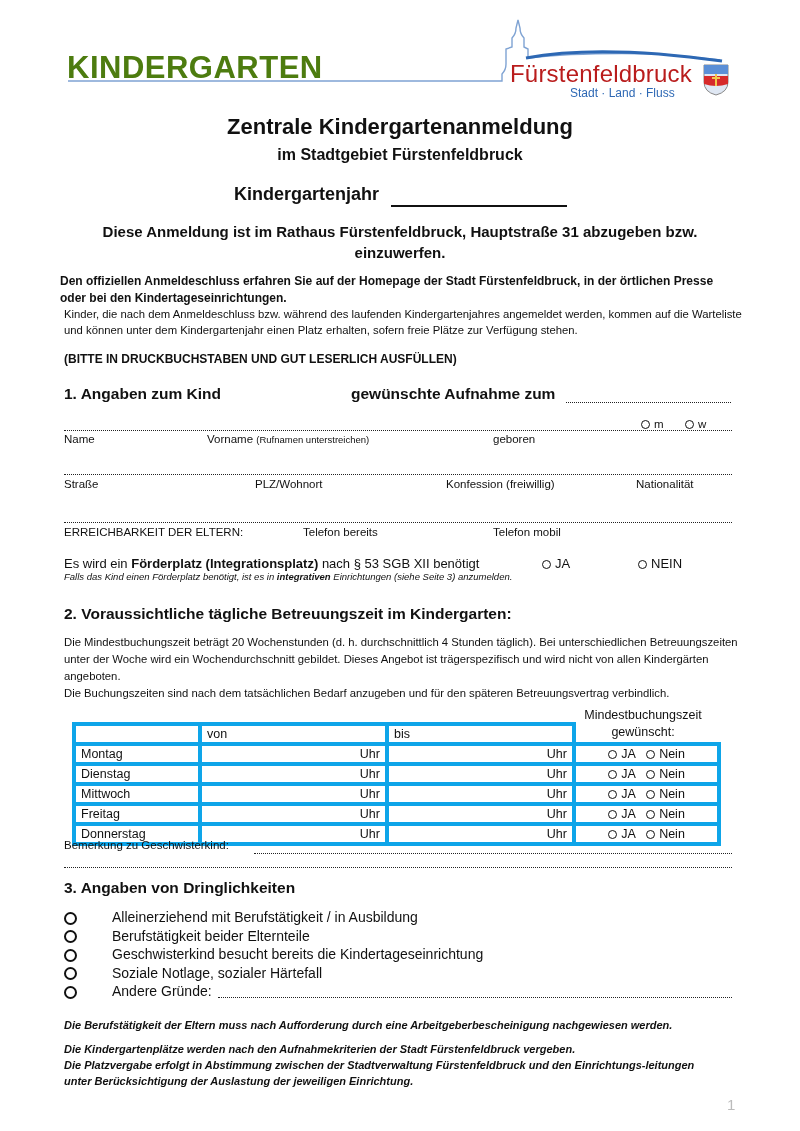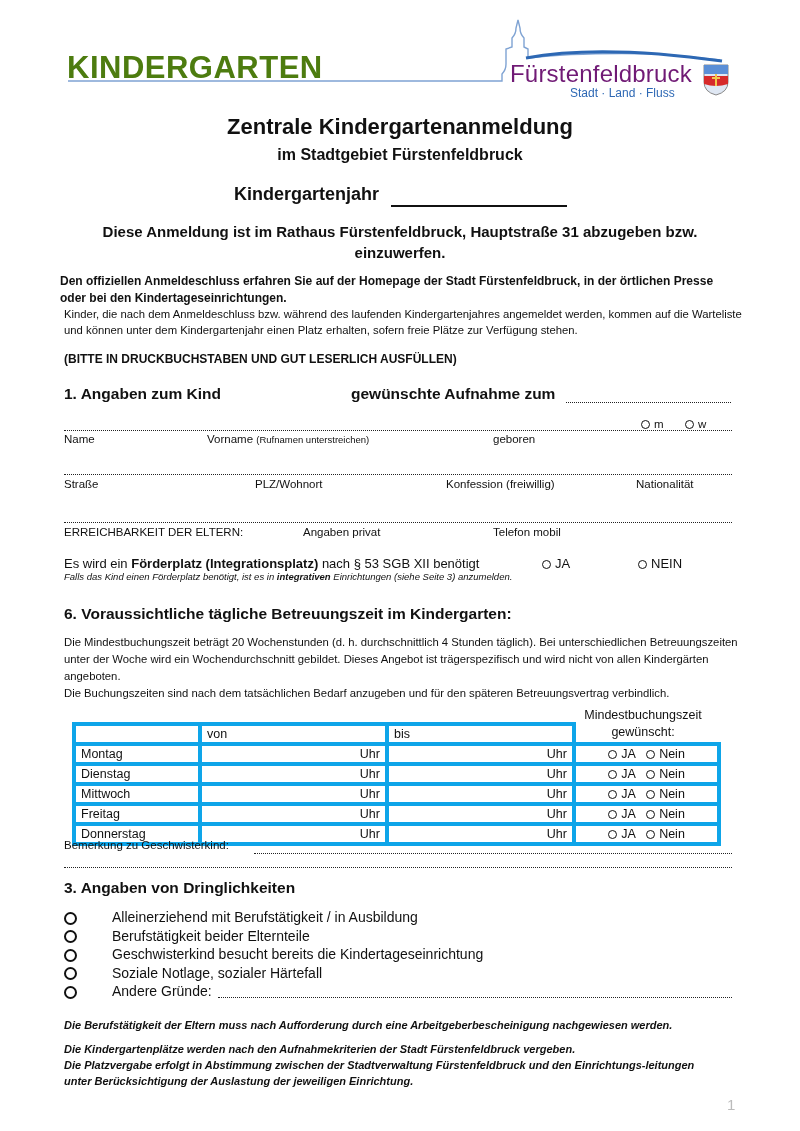--- a/index.html
+++ b/index.html
@@ -1,20 +1,20 @@
 <!DOCTYPE html>
 <html><head>
 <meta charset="utf-8">
 <style>
   html, body { margin: 0; padding: 0; background: #ffffff; }
   body { width: 800px; height: 1131px; position: relative; overflow: hidden;
          font-family: "Liberation Sans", sans-serif; color: #111; }
   .abs { position: absolute; }
   .header-kg { left: 67px; top: 50px; font-size: 31px; font-weight: bold; color: #4d7c0f; letter-spacing: 0.5px; }
-  .logo-name { left: 510px; top: 60px; font-size: 24px; color: #701a75; letter-spacing: 0.2px; }
+  .logo-name { left: 510px; top: 60px; font-size: 24px; color: #b91c1c; letter-spacing: 0.2px; }
   .logo-sub { left: 570px; top: 86px; font-size: 12px; color: #2d68b4; }
   .title1 { left: 0; width: 800px; top: 114px; text-align: center; font-size: 22px; font-weight: bold; }
   .title2 { left: 0; width: 800px; top: 146px; text-align: center; font-size: 16px; font-weight: bold; }
   .kgjahr { left: 234px; top: 184px; font-size: 18px; font-weight: bold; }
   .kgline { left: 391px; top: 205px; width: 176px; border-bottom: 2px solid #111; }
   .abgabe { left: 60px; width: 680px; top: 221px; text-align: center; font-size: 15px; font-weight: bold; line-height: 21px; }
   .deadline { left: 60px; width: 680px; top: 273px; text-align: left; font-size: 12px; font-weight: bold; line-height: 17px; }
   .late { left: 64px; width: 690px; top: 306px; font-size: 11.3px; line-height: 16px; }
   .caps { left: 64px; top: 352px; font-size: 12px; font-weight: bold; }
   .h2 { font-size: 15.5px; font-weight: bold; }
@@ -72,29 +72,29 @@
 <div class="abs lbl" style="left:493px;top:433px">geboren</div>
 
 <div class="abs dots" style="left:64px;top:462px;width:668px;height:12px"></div>
 <div class="abs lbl" style="left:64px;top:478px">Straße</div>
 <div class="abs lbl" style="left:255px;top:478px">PLZ/Wohnort</div>
 <div class="abs lbl" style="left:446px;top:478px">Konfession (freiwillig)</div>
 <div class="abs lbl" style="left:636px;top:478px">Nationalität</div>
 
 <div class="abs dots" style="left:64px;top:510px;width:668px;height:12px"></div>
 <div class="abs lbl" style="left:64px;top:526px">ERREICHBARKEIT DER ELTERN:</div>
-<div class="abs lbl" style="left:303px;top:526px">Angaben privat</div>
+<div class="abs lbl" style="left:303px;top:526px">Telefon bereits</div>
 <div class="abs lbl" style="left:493px;top:526px">Telefon mobil</div>
 
 <div class="abs" style="left:64px;top:556px;font-size:13px"><span>Es wird ein </span><b>Förderplatz (Integrationsplatz)</b><span> nach § 53 SGB XII benötigt</span></div>
 <div class="abs" style="left:542px;top:556px;font-size:13px"><span class="radio"></span><span>JA</span></div>
 <div class="abs" style="left:638px;top:556px;font-size:13px"><span class="radio"></span><span>NEIN</span></div>
 <div class="abs fp-note"><span>Falls das Kind einen Förderplatz benötigt, ist es in </span><b>integrativen</b><span> Einrichtungen (siehe Seite 3) anzumelden.</span></div>
 
-<div class="abs h2" style="left:64px;top:605px">6. Voraussichtliche tägliche Betreuungszeit im Kindergarten:</div>
+<div class="abs h2" style="left:64px;top:605px">2. Voraussichtliche tägliche Betreuungszeit im Kindergarten:</div>
 <div class="abs p2">
   <div>Die Mindestbuchungszeit beträgt 20 Wochenstunden (d. h. durchschnittlich 4 Stunden täglich). Bei unterschiedlichen Betreuungszeiten unter der Woche wird ein Wochendurchschnitt gebildet. Dieses Angebot ist trägerspezifisch und wird nicht von allen Kindergärten angeboten.</div>
   <div>Die Buchungszeiten sind nach dem tatsächlichen Bedarf anzugeben und für den späteren Betreuungsvertrag verbindlich.</div>
 </div>
 
 <div class="abs mv-head">
   <div>Mindestbuchungszeit</div>
   <div>gewünscht:</div>
 </div>
 <table class="times">

